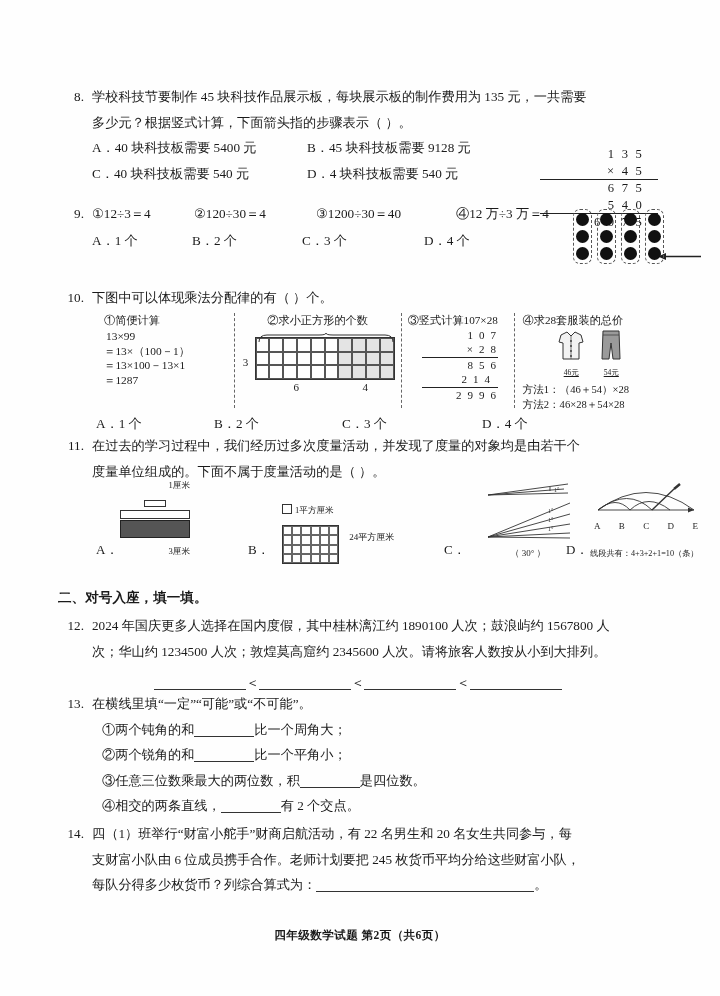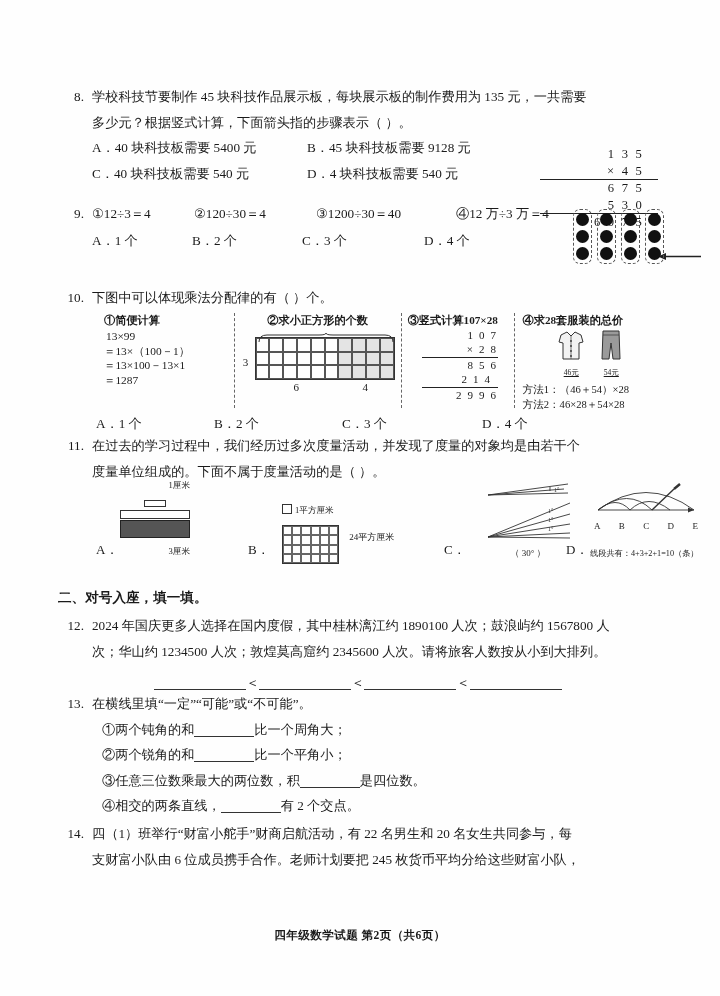--- a/index.html
+++ b/index.html
@@ -120,21 +120,21 @@
     position: relative;
     padding: 0 6px;
     font-size: 11px;
     line-height: 14.5px;
   }
   .panel + .panel { border-left: 1.4px dashed #666; }
   .p1 { width: 146px; }
   .p2 { width: 168px; }
   .p3 { width: 118px; }
   .p4 { width: 160px; padding-left: 8px; }
-  .ptitle { font-size: 11.2px; font-weight: 700; margin-bottom: 2px; }
+  .ptitle { font-size: 11.2px; font-weight: 400; margin-bottom: 2px; }
   .calc1 { font-size: 11.4px; line-height: 14.5px; padding-left: 2px; }
 
   
   .gridwrap { position: relative; margin-top: 10px; padding-left: 14px; }
   .brace {
     position: absolute; left: 16px; top: -6px; width: 138px; height: 8px;
   }
   .grid {
     display: grid;
     grid-template-columns: repeat(10, 13.8px);
@@ -254,21 +254,21 @@
         <div class="op op-a">C．40 块科技板需要 540 元</div>
         <div class="op op-b">D．4 块科技板需要 540 元</div>
       </div>
     </div>
 
     <div class="vcalc8">
       <div class="r">1 3 5</div>
       <div class="r rule">×  4 5</div>
       <div class="r">6 7 5</div>
       <div class="r rule" style="position:relative;">
-        <span>5 3 0</span>
+        <span>5 4 0</span>
         <span class="arrow8">
           <svg width="44" height="9" viewBox="0 0 44 9">
             <line x1="43" y1="4.5" x2="5" y2="4.5" stroke="#222" stroke-width="1.4"></line>
             <polygon points="0,4.5 8,1 8,8" fill="#222"></polygon>
           </svg>
         </span>
       </div>
       <div class="r">6 0 7 5</div>
     </div>
   </div>
@@ -574,19 +574,22 @@
         <span>④相交的两条直线，</span><span class="blank b-short"></span><span>有 2 个交点。</span>
       </div>
     </div>
   </div>
 
   <div class="q" style="height:80px;">
     <div class="qnum">14.</div>
     <div class="qbody">
       <div class="line">四（1）班举行“财富小舵手”财商启航活动，有 22 名男生和 20 名女生共同参与，每</div>
       <div class="line">支财富小队由 6 位成员携手合作。老师计划要把 245 枚货币平均分给这些财富小队，</div>
+      <div class="line">
+        <span>每队分得多少枚货币？列综合算式为：</span><span class="blank b-xlong"></span><span>。</span>
+      </div>
     </div>
   </div>
 
 </div>
 
 <div class="footer">四年级数学试题 第2页（共6页）</div>
 </div>
 
 </body></html>

